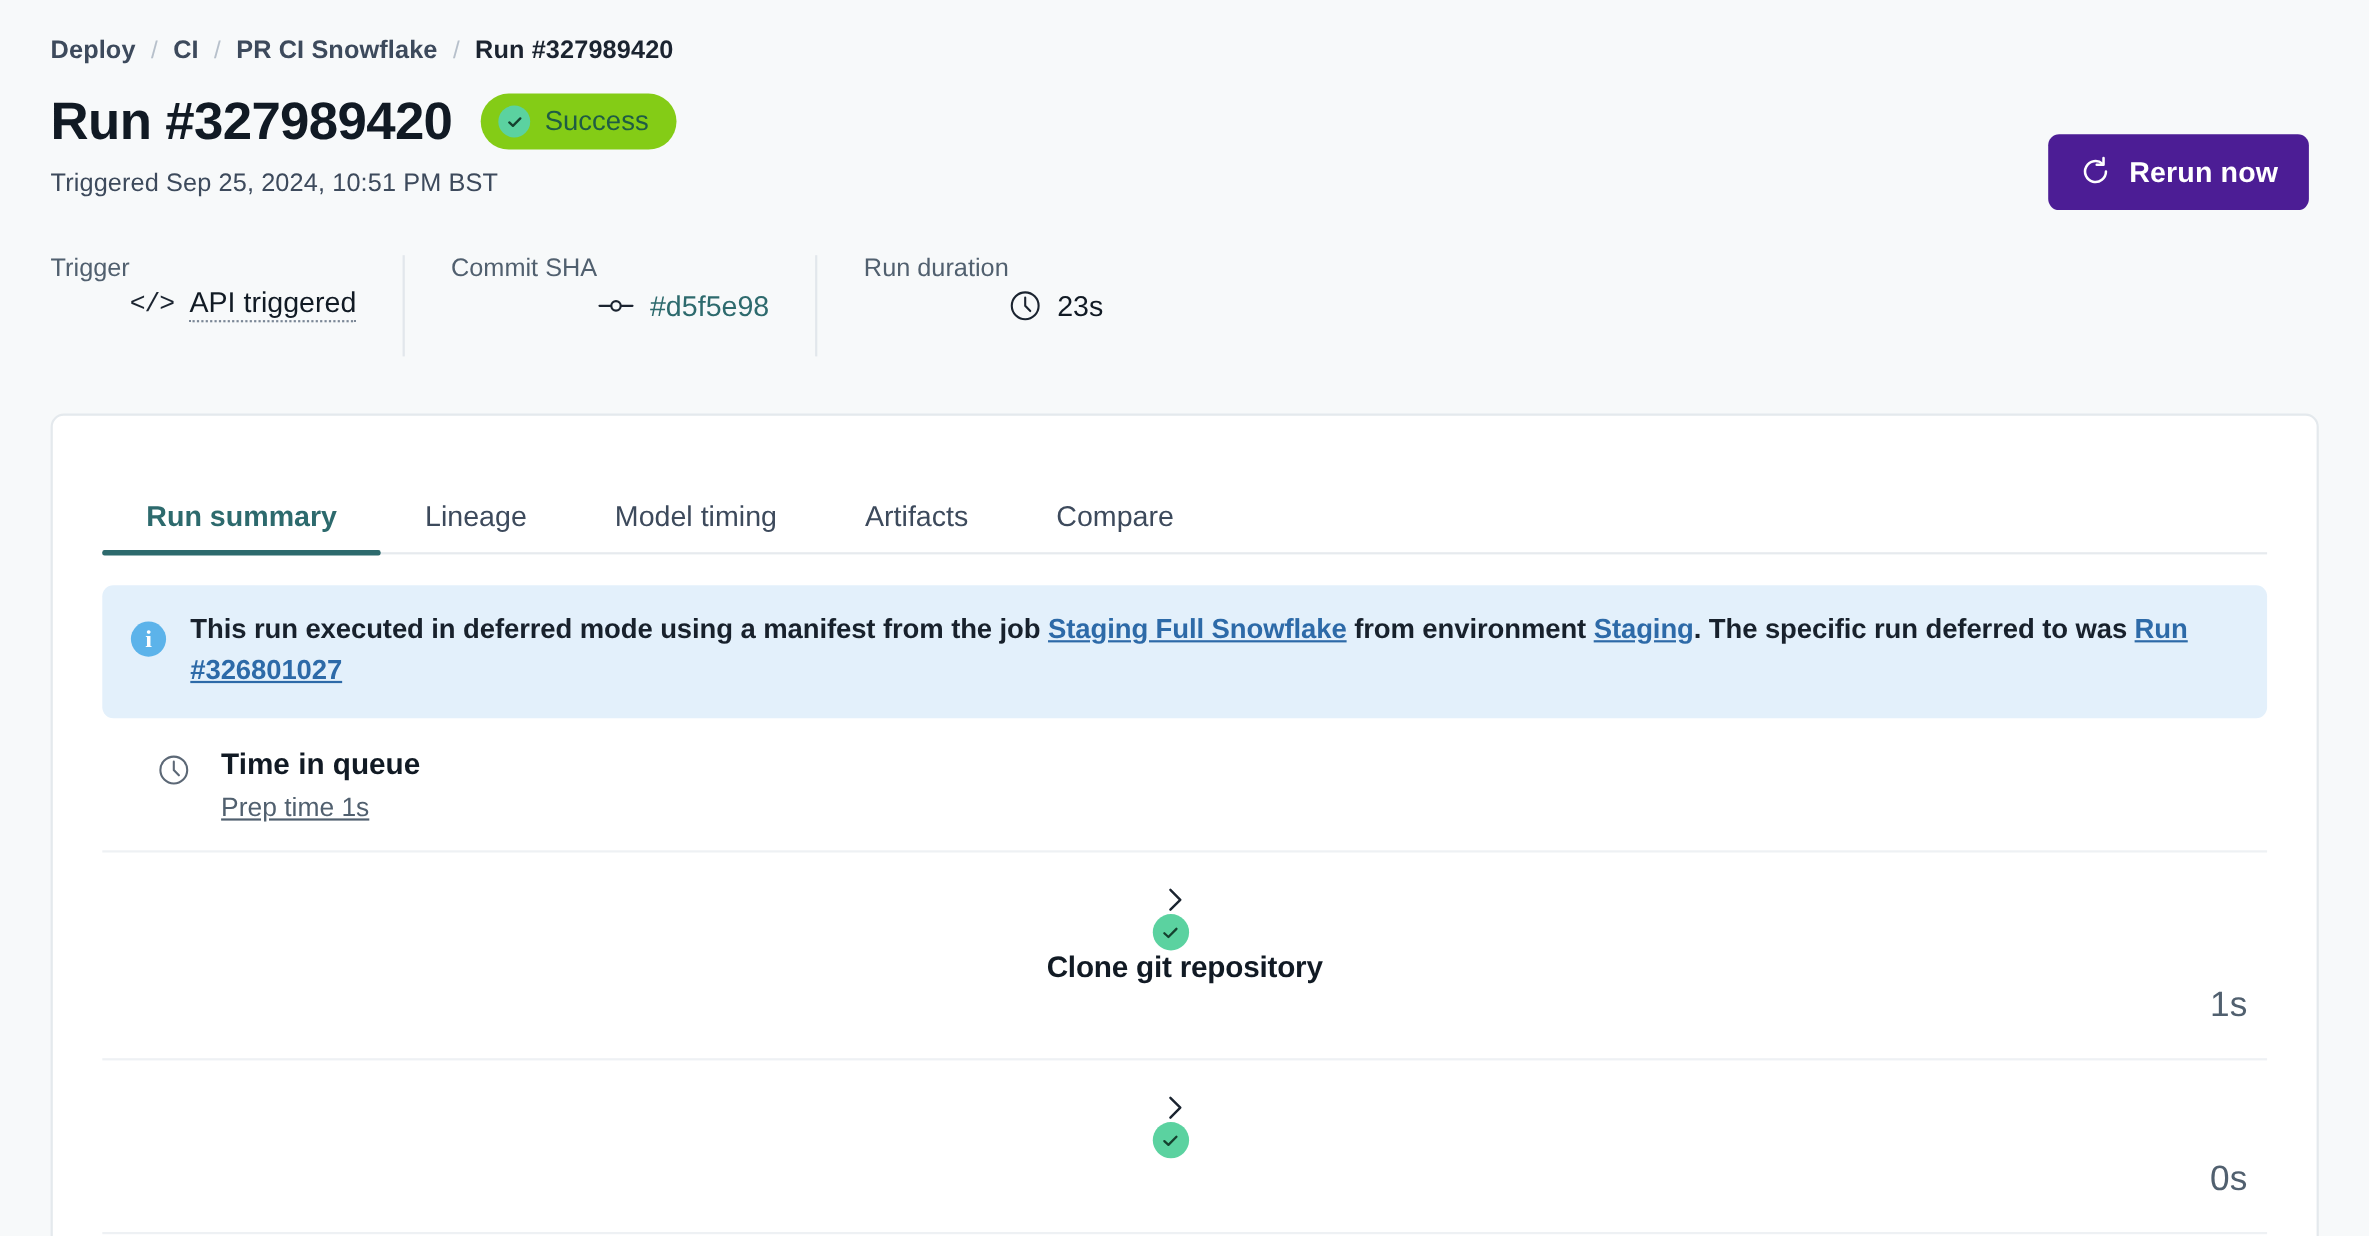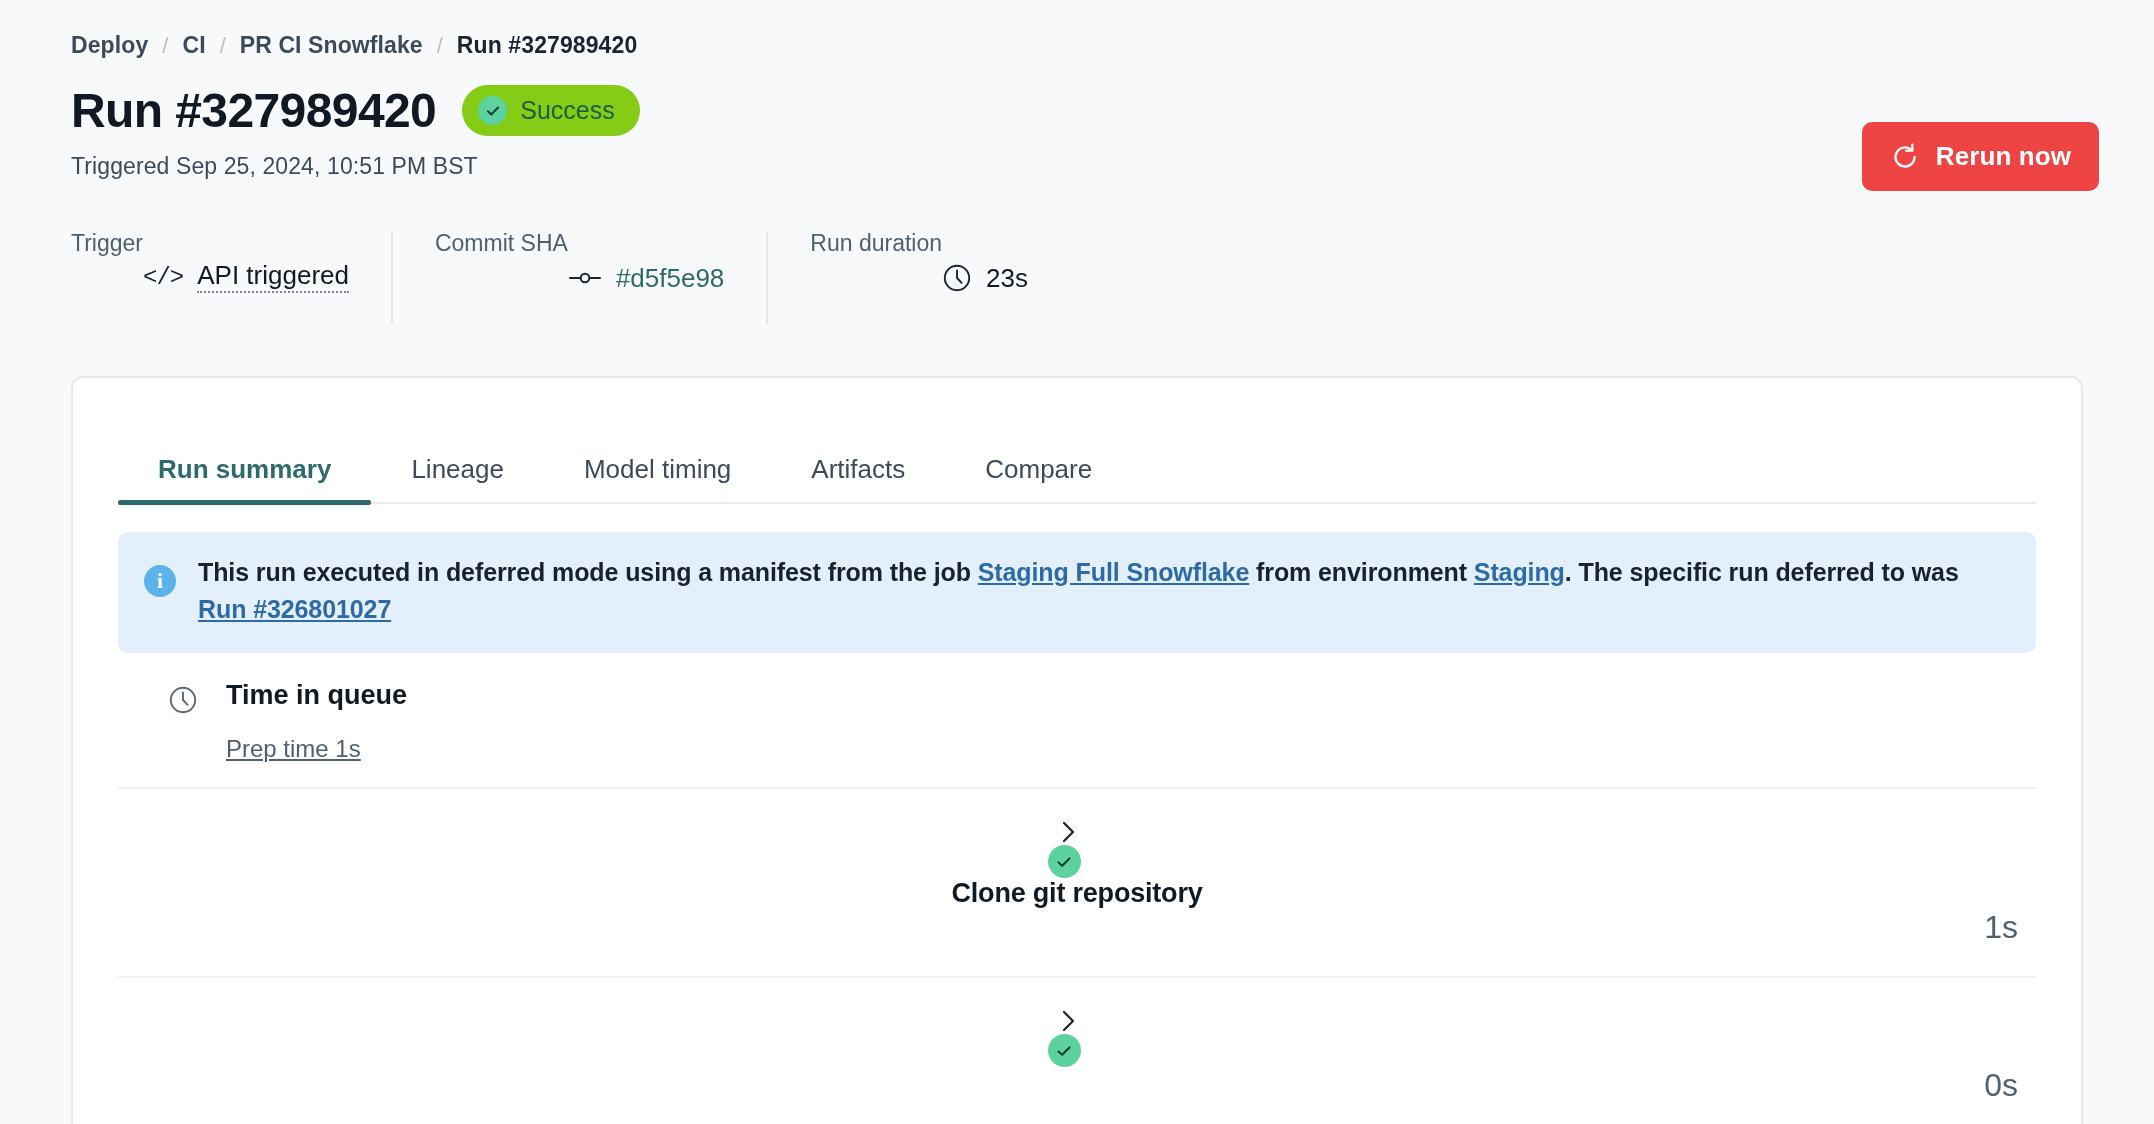--- a/index.html
+++ b/index.html
@@ -6,21 +6,21 @@
 
   html, body {
     width: 2154px;
     height: 1124px;
     background: #f7f9fa;
     font-family: "Liberation Sans", sans-serif;
     color: #222b35;
     overflow: hidden;
   }
 
-  .page { position: relative; width: 2154px; height: 1124px; padding: 0 71px; }
+  .page { position: relative; width: 2154px; height: 1124px; padding: 0 46px; }
 
   
   .breadcrumb {
     display: flex;
     align-items: center;
     gap: 14px;
     padding-top: 34px;
     font-size: 23px;
     line-height: 1;
   }
@@ -72,23 +72,22 @@
     color: #3d4a5c;
     letter-spacing: .1px;
   }
 
   
   .rerun-btn {
     position: absolute;
     top: 122px;
     right: 55px;
     display: inline-flex;
-    align-items: center;
     gap: 16px;
-    background: #ef4444;
+    background: #4c1d95;
     color: #ffffff;
     border: none;
     border-radius: 10px;
     padding: 19px 28px;
     font-family: inherit;
     font-size: 26px;
     font-weight: 700;
     cursor: pointer;
     letter-spacing: .1px;
   }
@@ -202,21 +201,21 @@
   .queue-row {
     display: flex;
     align-items: flex-start;
     gap: 28px;
     padding: 26px 0 24px 50px;
     border-bottom: 2px solid #eef1f4;
   }
   .queue-icon { margin-top: 6px; color: #5c6876; flex: 0 0 auto; }
   .queue-title { font-size: 27px; font-weight: 700; color: #111a24; line-height: 1.2; }
   .queue-sub {
-    margin-top: 24px;
+    margin-top: 10px;
     font-size: 24px;
     color: #51606f;
     text-decoration: underline;
     cursor: pointer;
     display: inline-block;
   }
 
   .step-row {
     display: flex;
     align-items: center;

